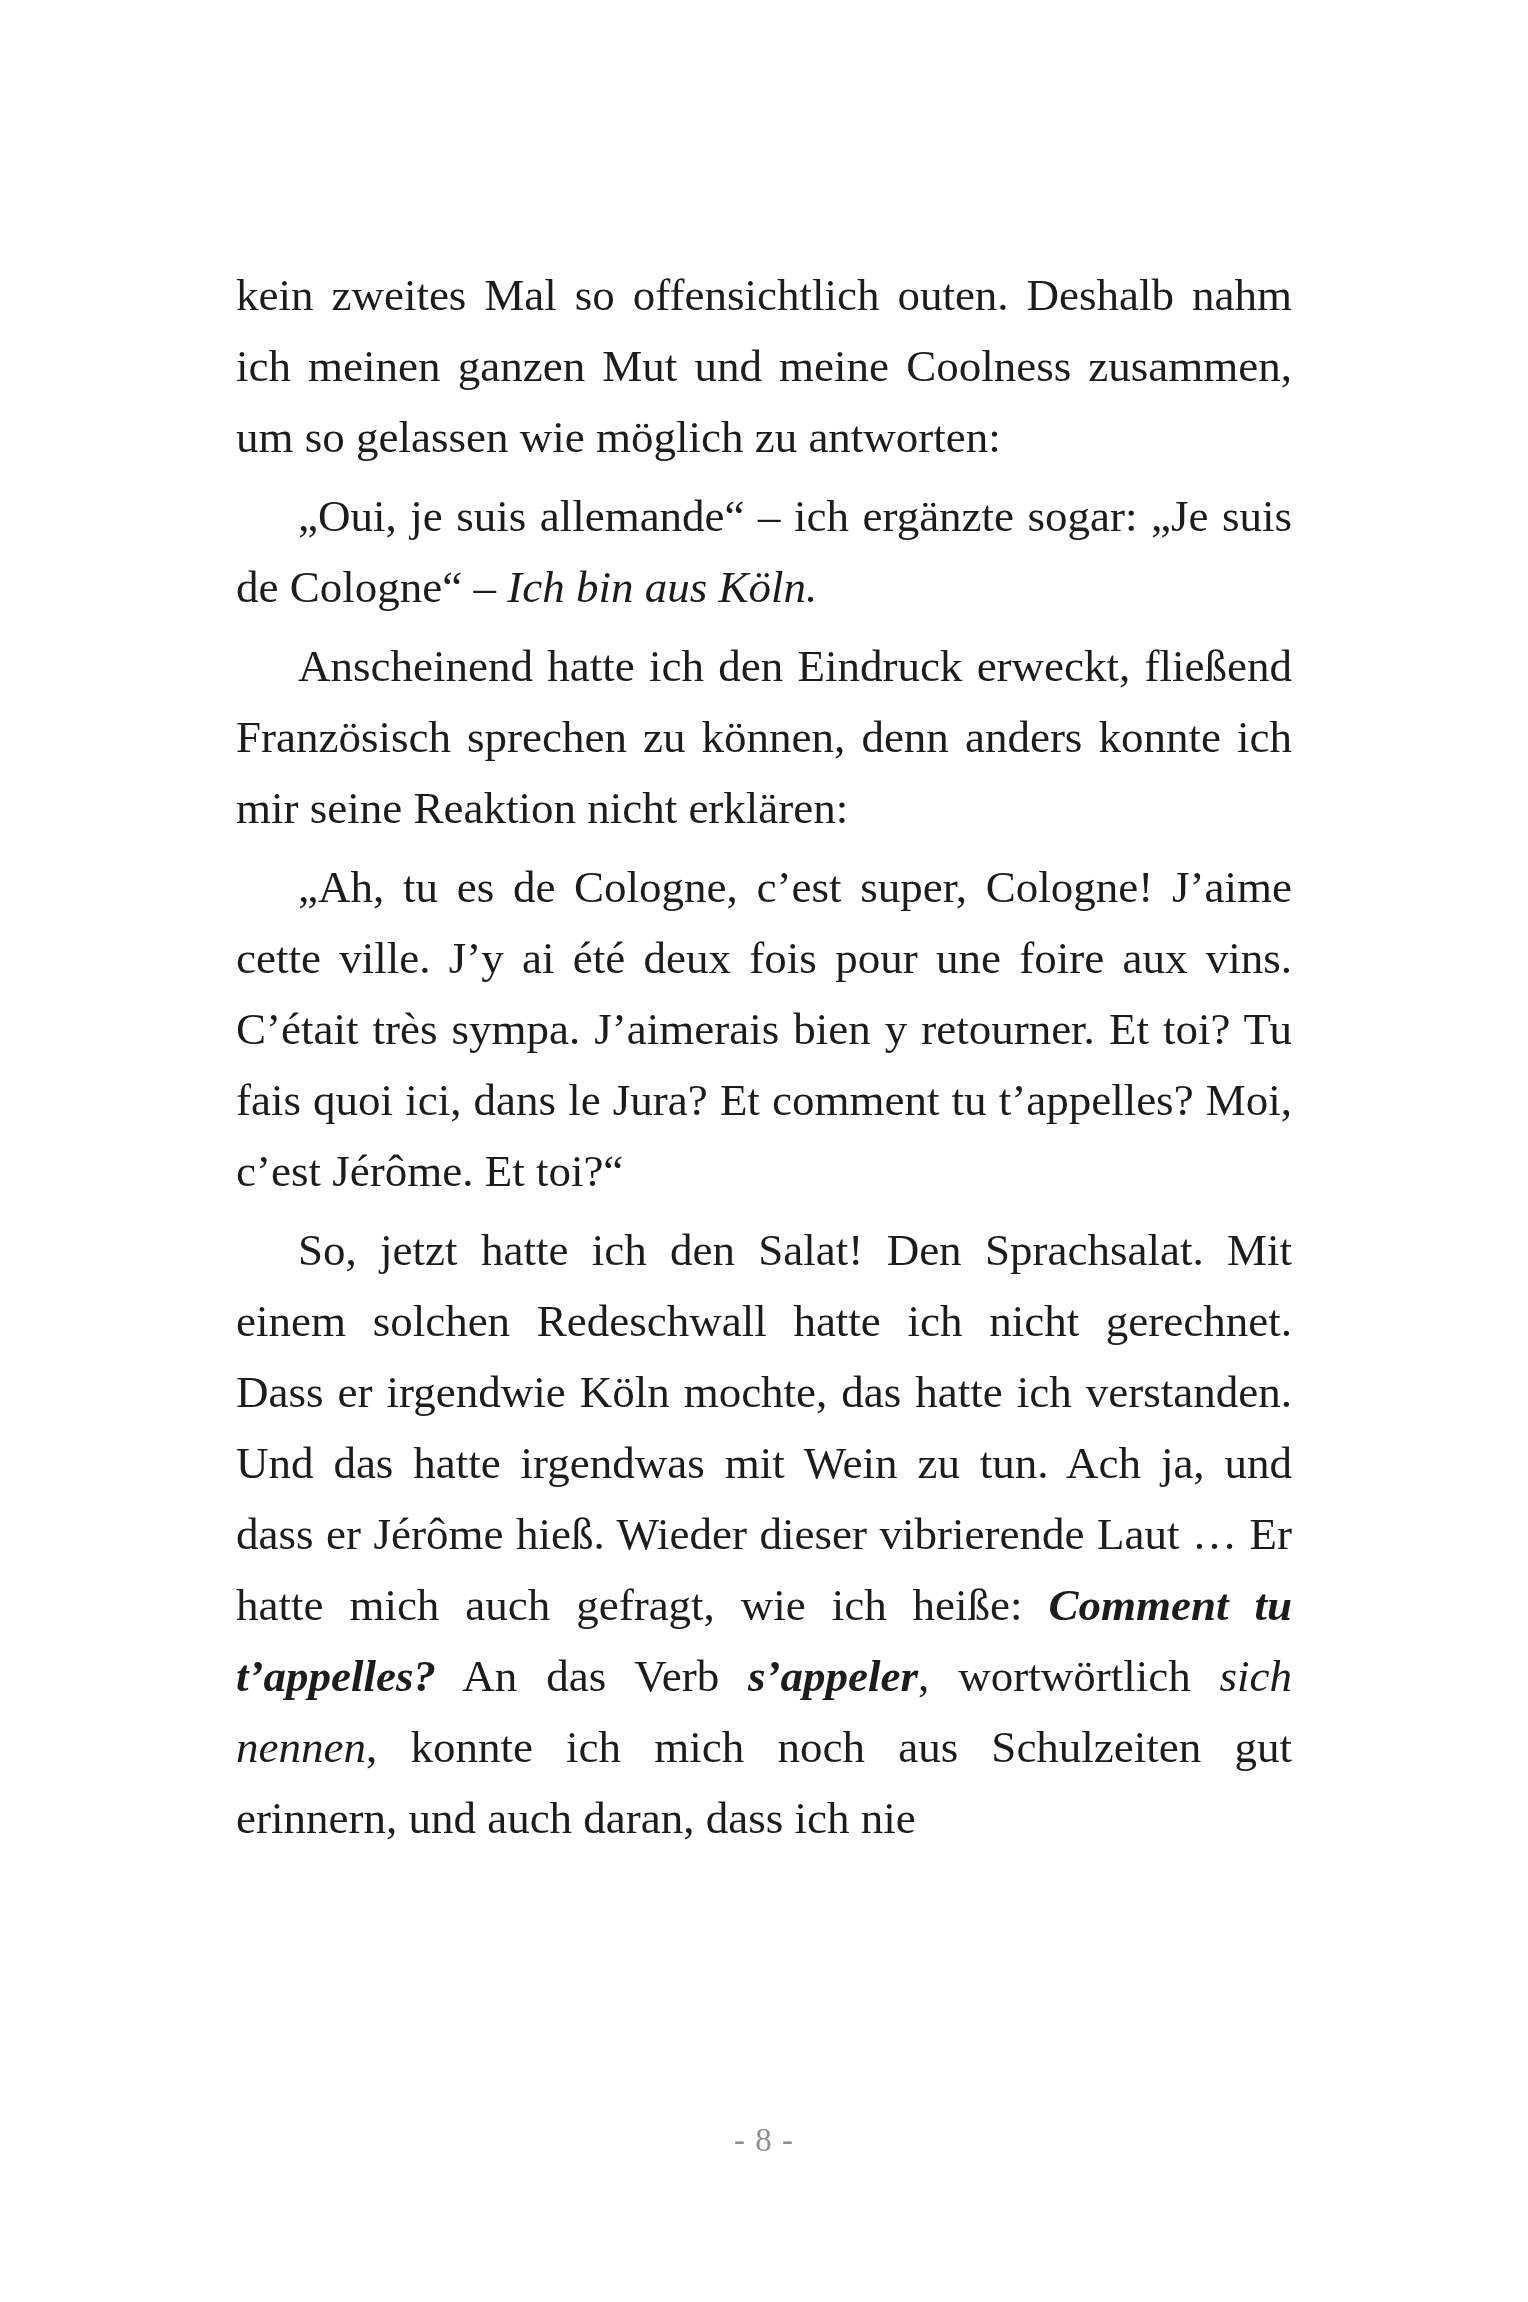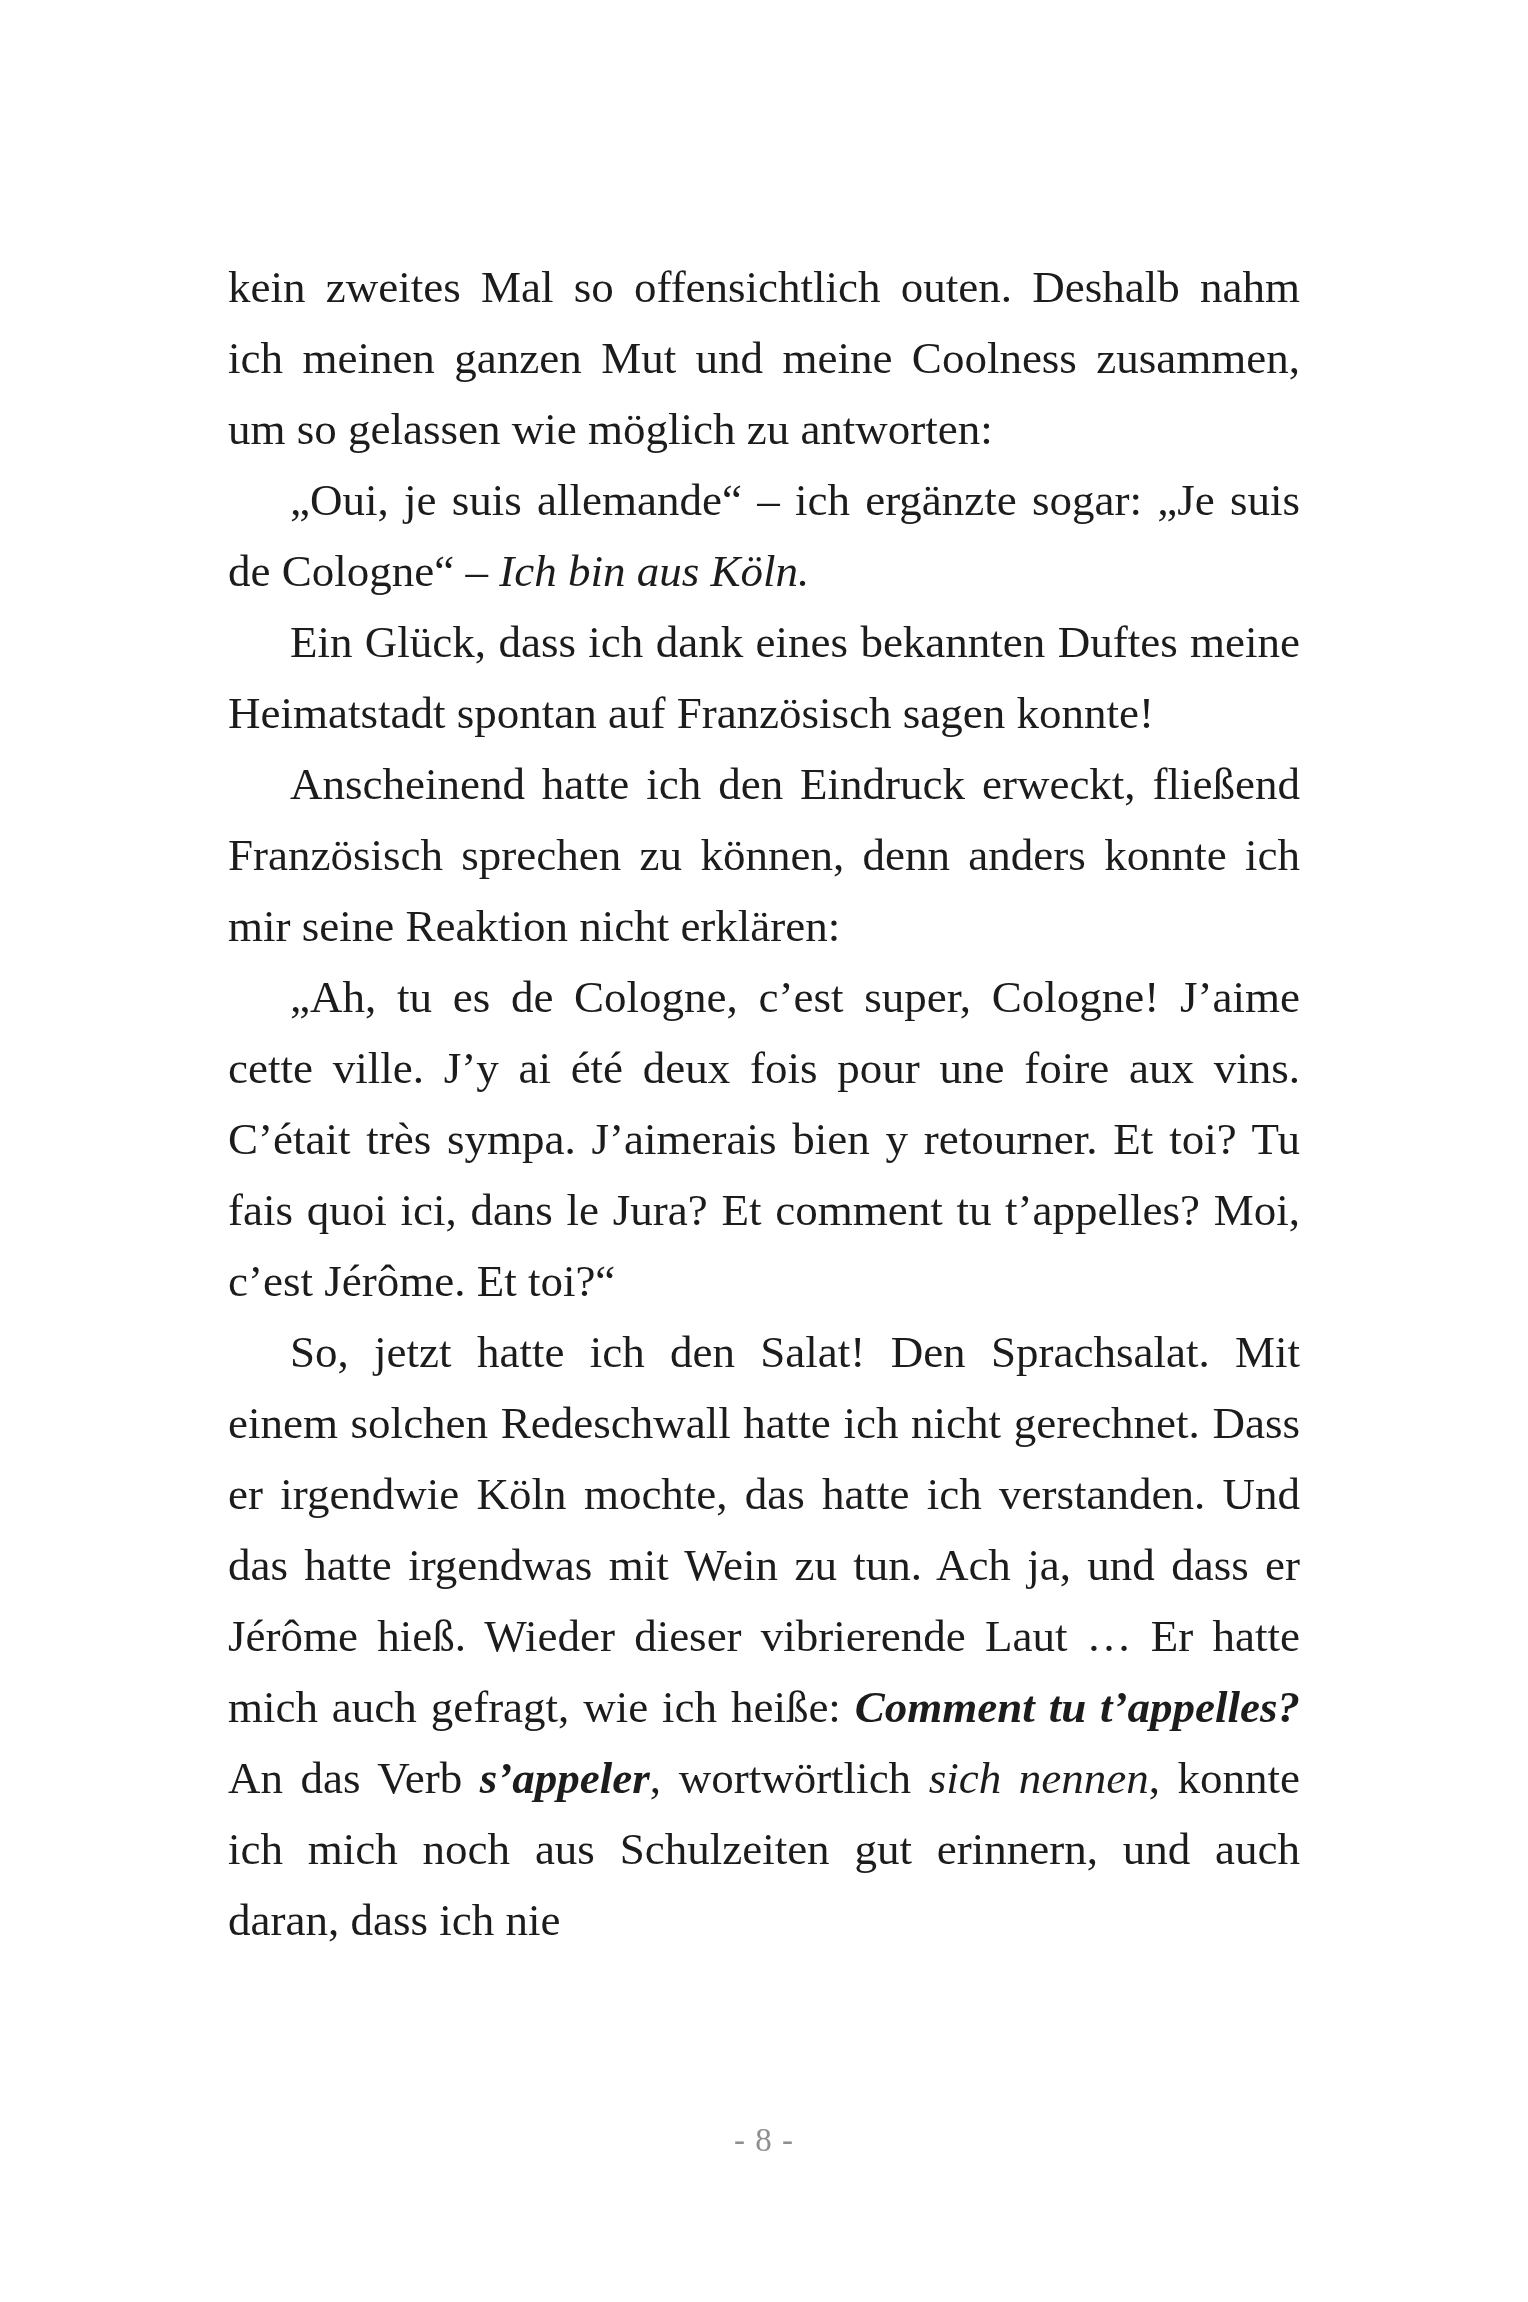--- a/index.html
+++ b/index.html
@@ -25,21 +25,21 @@
     top: 252px;
     left: 228px;
     width: 1072px;
     font-size: 45px;
     line-height: 71px;
     text-align: justify;
     hyphens: auto;
     -webkit-hyphens: auto;
   }
   .para {
-    margin: 0;
+    margin: 8px;
     padding: 0;
   }
   .para.indent {
     text-indent: 62px;
   }
   .italic { font-style: italic; }
   .bold   { font-weight: bold; font-style: italic; }
   .page-number {
     position: absolute;
     top: 2122px;
@@ -51,19 +51,18 @@
     letter-spacing: 1px;
   }
 </style>
 </head>
 <body>
 
 <div class="page">
   <div class="text-block">
       <p class="para"><span>kein zweites Mal so offensichtlich outen. Deshalb nahm ich meinen ganzen Mut und meine Coolness zusammen, um so gelassen wie möglich zu antworten:</span></p>
       <p class="para indent"><span>„Oui, je suis allemande“ – ich ergänzte sogar: „Je suis de Cologne“ – </span><span class="italic">Ich bin aus Köln.</span></p>
-      <p class="para indent"><span>Ein Glück, dass ich dank eines bekannten Duftes meine Heimatstadt spontan auf Französisch sagen konnte!</span></p>
       <p class="para indent"><span>Anscheinend hatte ich den Eindruck erweckt, fließend Französisch sprechen zu können, denn anders konnte ich mir seine Reaktion nicht erklären:</span></p>
       <p class="para indent"><span>„Ah, tu es de Cologne, c’est super, Cologne! J’aime cette ville. J’y ai été deux fois pour une foire aux vins. C’était très sympa. J’aimerais bien y retourner. Et toi? Tu fais quoi ici, dans le Jura? Et comment tu t’appelles? Moi, c’est Jérôme. Et toi?“</span></p>
       <p class="para indent"><span>So, jetzt hatte ich den Salat! Den Sprachsalat. Mit einem solchen Redeschwall hatte ich nicht gerechnet. Dass er irgendwie Köln mochte, das hatte ich verstanden. Und das hatte irgendwas mit Wein zu tun. Ach ja, und dass er Jérôme hieß. Wieder dieser vibrierende Laut … Er hatte mich auch gefragt, wie ich heiße: </span><span class="bold">Comment tu t’appelles?</span><span> An das Verb </span><span class="bold">s’appeler</span><span>, wortwörtlich </span><span class="italic">sich nennen</span><span>, konnte ich mich noch aus Schulzeiten gut erinnern, und auch daran, dass ich nie</span></p>
     </div>
   <div class="page-number">- 8 -</div>
 </div>
 
 </body></html>

